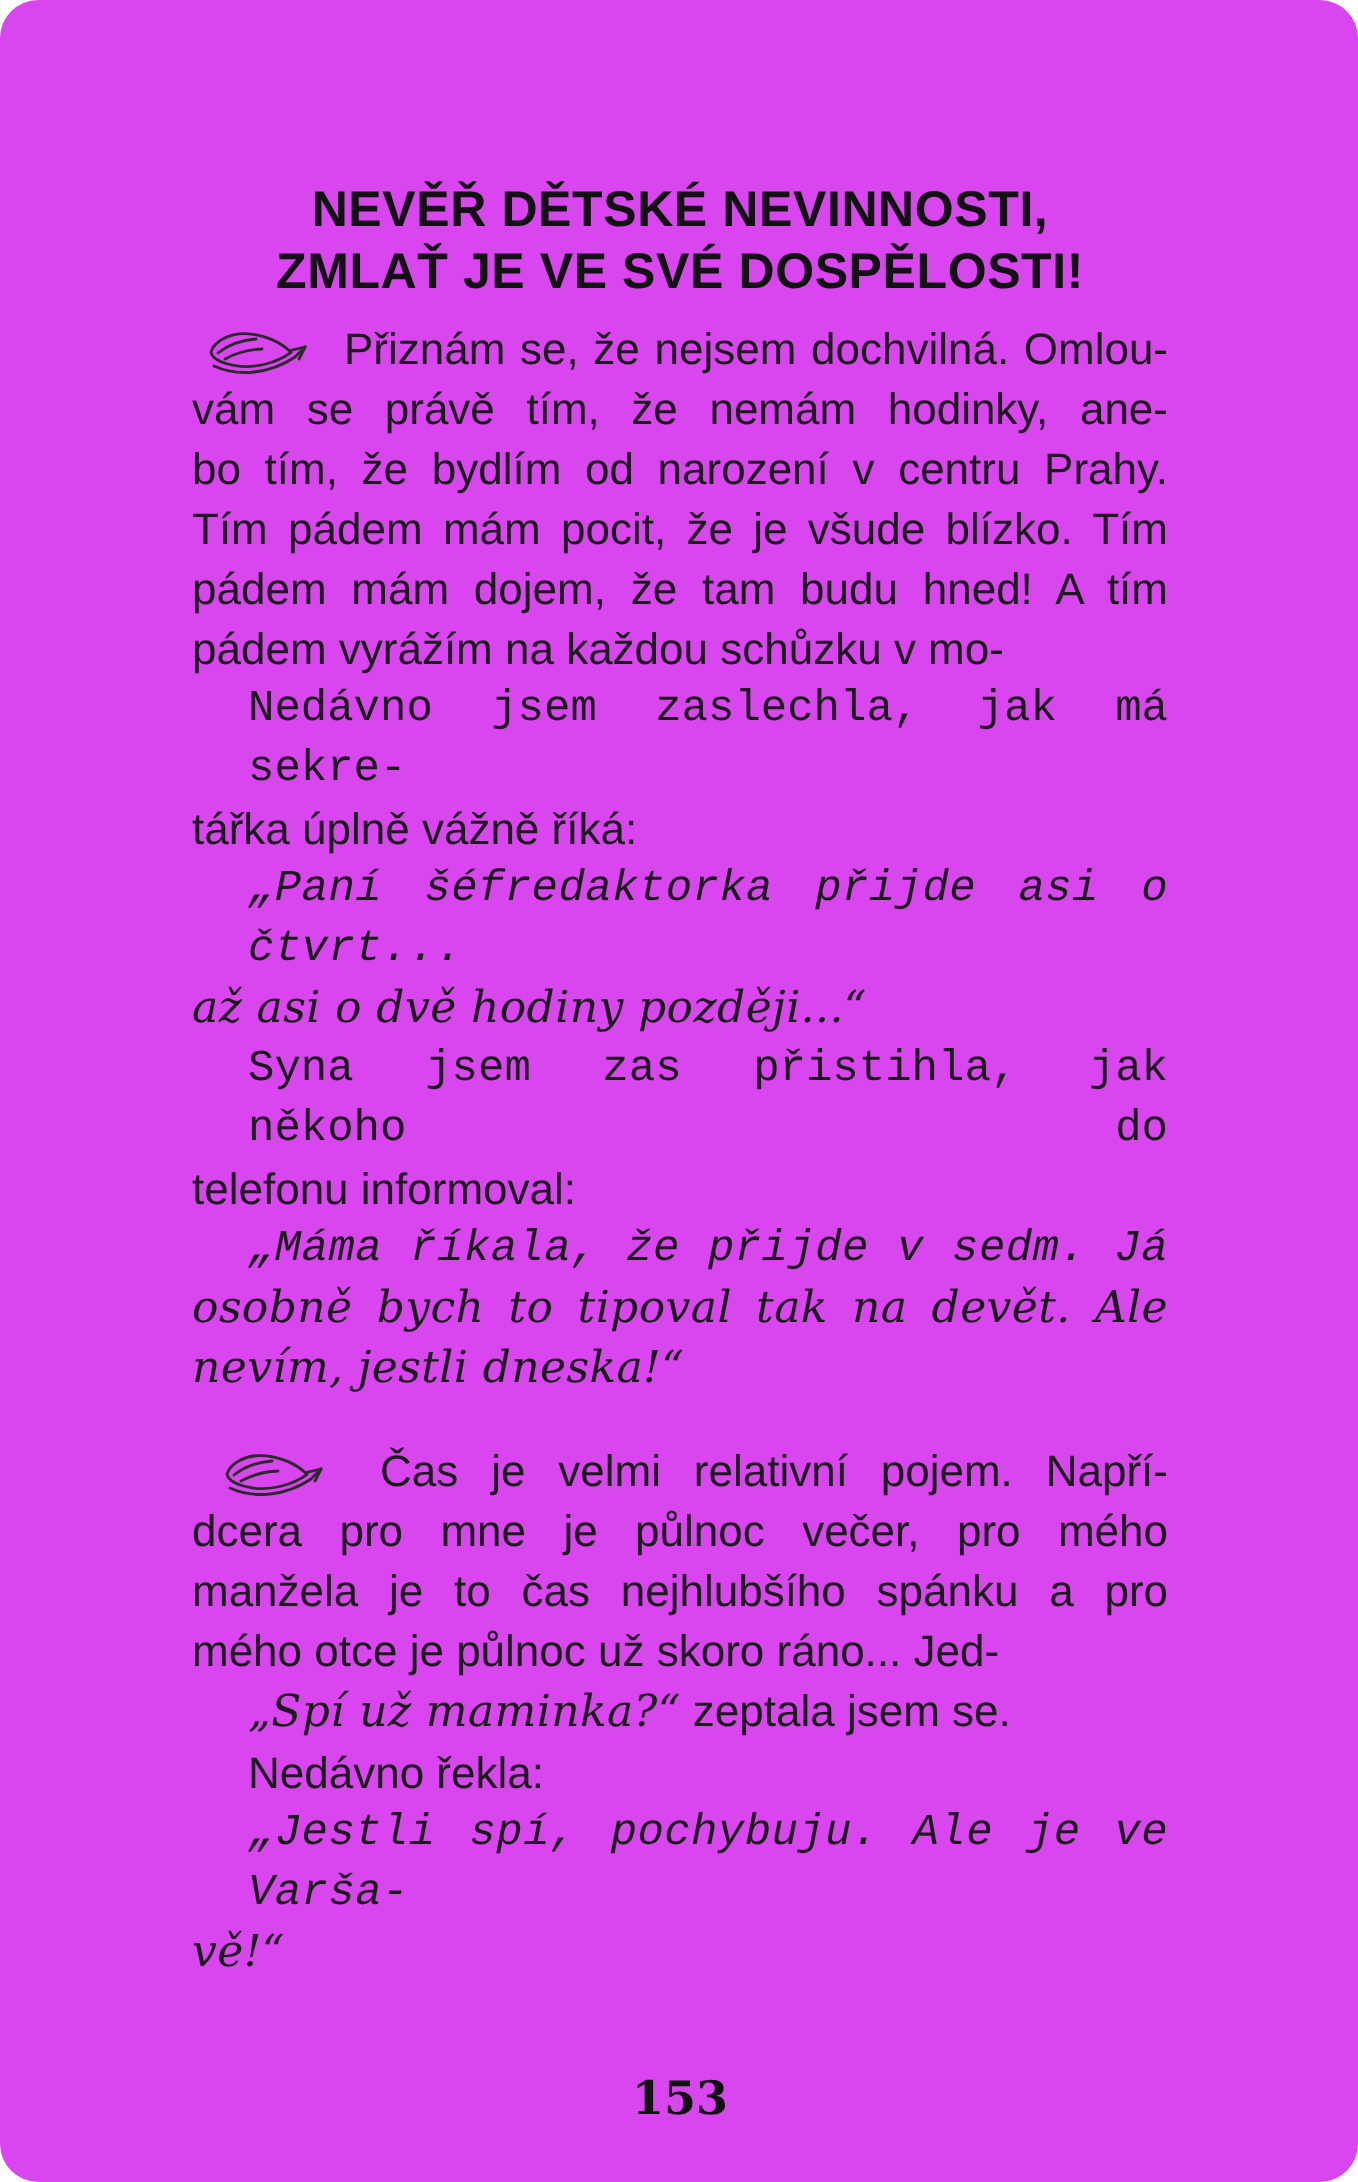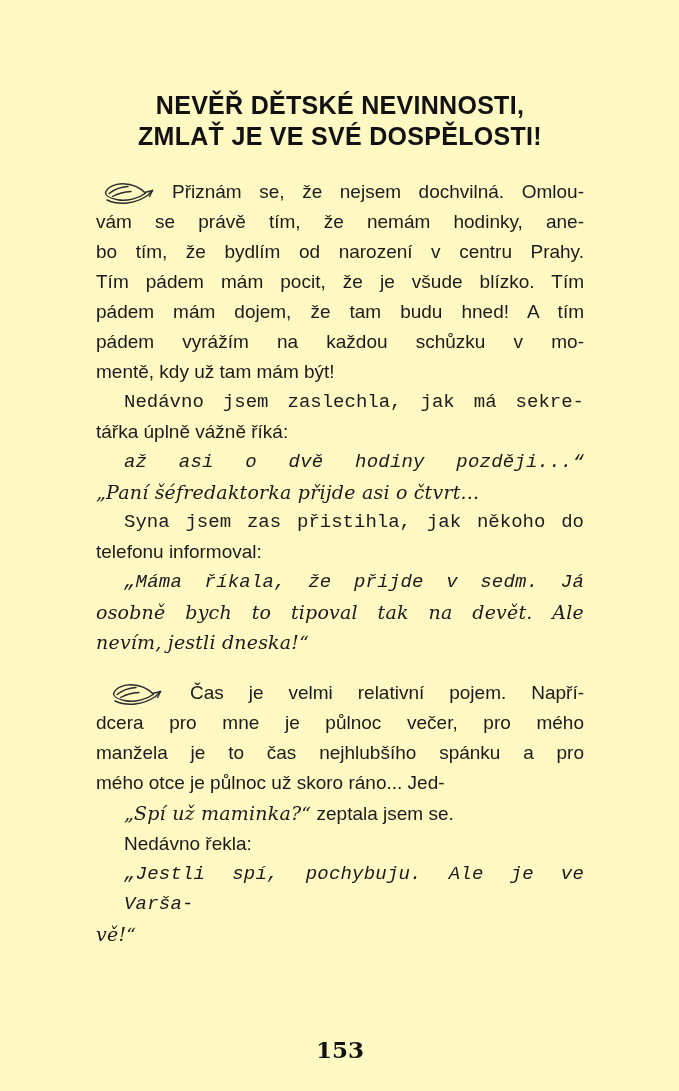--- a/index.html
+++ b/index.html
@@ -3,38 +3,39 @@
 <meta charset="utf-8">
 <style>
   html, body { margin: 0; padding: 0; background: #ffffff; }
   body {
     width: 679px; height: 1091px;
     font-family: "Liberation Sans", sans-serif;
   }
   .page {
     position: relative;
     width: 679px; height: 1091px;
-    background: #fef9c3;
+    background: #d946ef;
     color: #1b1b1b;
     overflow: hidden;
+    border-radius: 19px;
   }
   .title {
     position: absolute;
     top: 90px; left: 96px; width: 488px;
     text-align: center;
     font-weight: 700;
     font-size: 25px;
     line-height: 31px;
     letter-spacing: 0.3px;
     color: #121212;
   }
   .text-col {
     position: absolute;
-    top: 177px; left: 96px; width: 488px;
-    font-size: 19px;
+    top: 160px; left: 96px; width: 488px;
+    font-size: 22px;
     line-height: 30px;
   }
   .para { position: relative; }
   .lines .line { text-align: justify; text-align-last: justify; }
   .lines .line:last-child { text-align: left; text-align-last: left; }
   .p-indent .lines .line:first-child { padding-left: 28px; font-family: Liberation Mono, monospace; }
   .p-feather.f1 .lines .line:first-child { padding-left: 76px; }
   .p-feather.f2 .lines .line:first-child { padding-left: 94px; }
   .feather { position: absolute; top: 3px; left: 6px; width: 58px; height: 27px; }
   .p-feather.f2 .feather { left: 14px; }
@@ -79,35 +80,34 @@
           <path d="M50.5 10.5 L47.5 16.5"></path>
         </svg>
       </span>
       <div class="lines">
           <div class="line">Přiznám se, že nejsem dochvilná. Omlou-</div>
           <div class="line">vám se právě tím, že nemám hodinky, ane-</div>
           <div class="line">bo tím, že bydlím od narození v centru Prahy.</div>
           <div class="line">Tím pádem mám pocit, že je všude blízko. Tím</div>
           <div class="line">pádem mám dojem, že tam budu hned! A tím</div>
           <div class="line">pádem vyrážím na každou schůzku v mo-</div>
-          <div class="line">mentě, kdy už tam mám být!</div>
         </div>
     </div>
 
     <div class="para p-indent">
       <div class="lines">
           <div class="line">Nedávno jsem zaslechla, jak má sekre-</div>
           <div class="line">tářka úplně vážně říká:</div>
         </div>
     </div>
 
     <div class="para p-indent quote">
       <div class="lines">
+          <div class="line">„Paní šéfredaktorka přijde asi o čtvrt...</div>
           <div class="line">až asi o dvě hodiny později...“</div>
-          <div class="line">„Paní šéfredaktorka přijde asi o čtvrt...</div>
         </div>
     </div>
 
     <div class="para p-indent">
       <div class="lines">
           <div class="line">Syna jsem zas přistihla, jak někoho do</div>
           <div class="line">telefonu informoval:</div>
         </div>
     </div>
 

